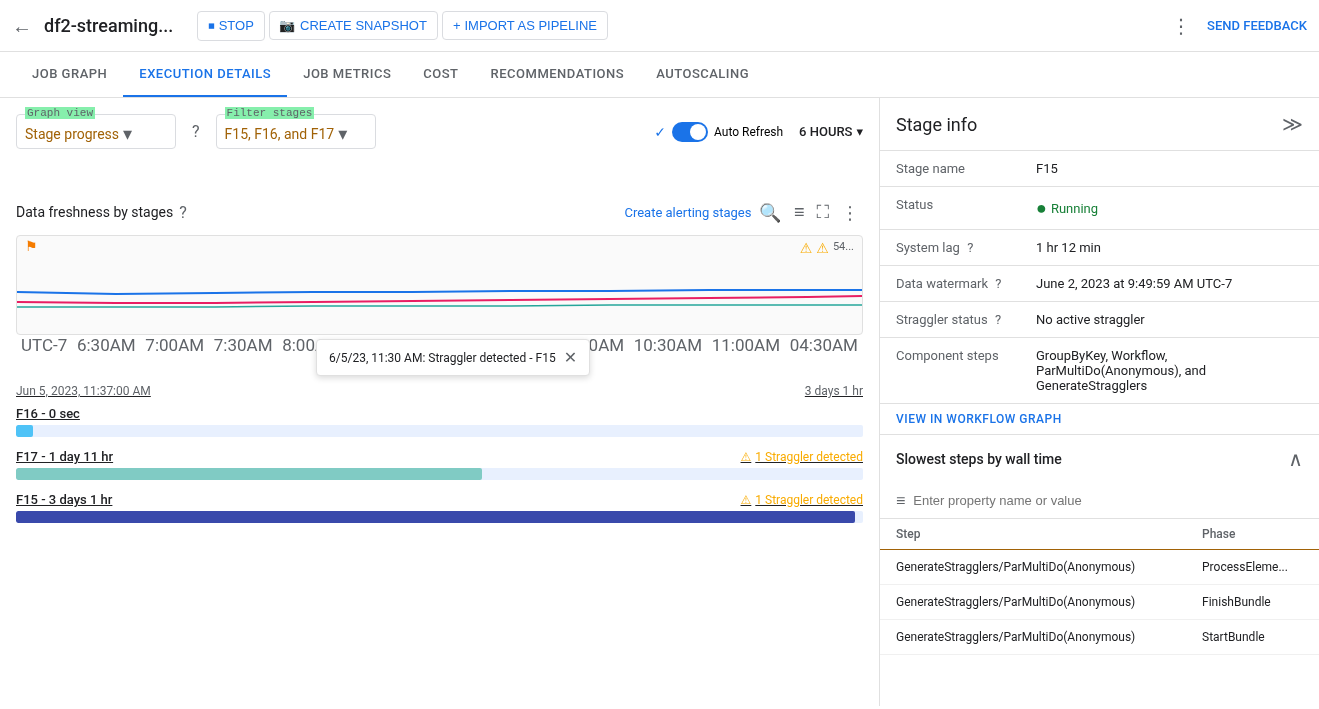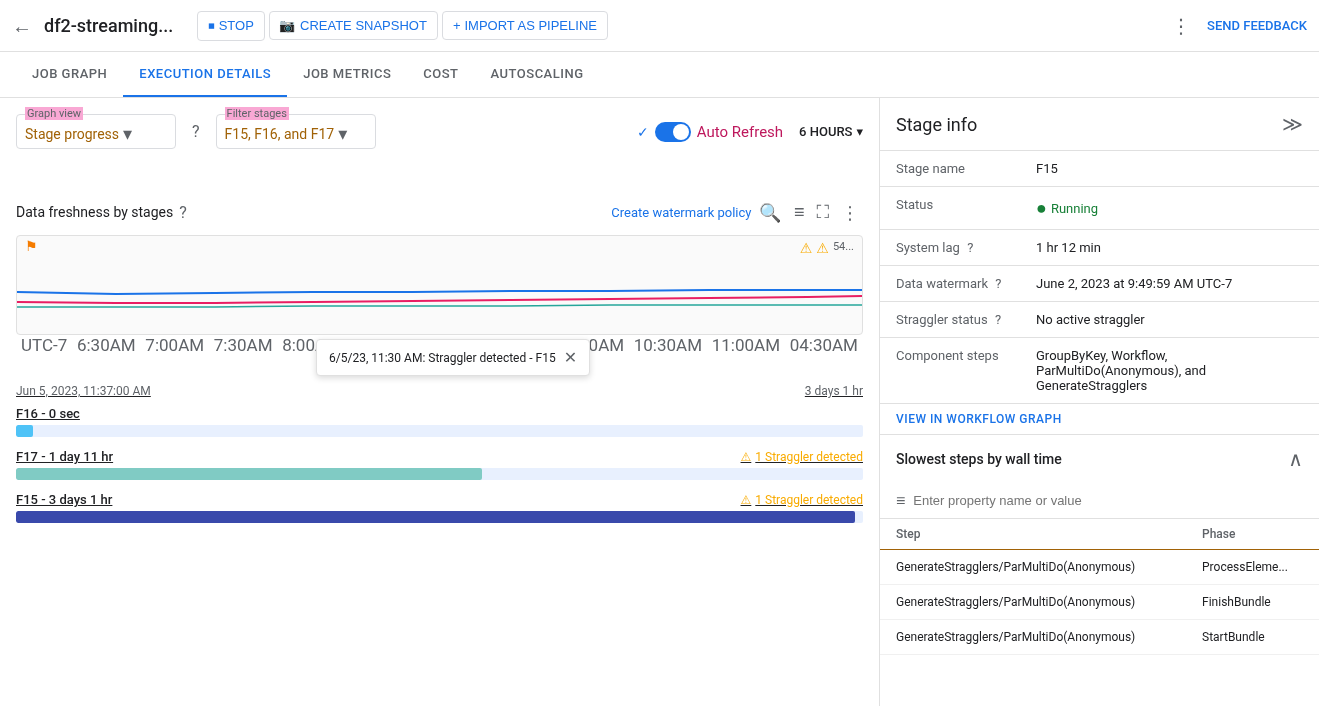--- a/index.html
+++ b/index.html
@@ -36,35 +36,35 @@
 
     
     .main-layout { display: flex; height: calc(709px - 52px - 49px); }
 
     
     .left-panel { flex: 1; overflow-y: auto; padding: 16px; position: relative; }
 
     
     .controls-row { display: flex; align-items: center; gap: 16px; margin-bottom: 16px; }
     .field-group { border: 1px solid #dadce0; border-radius: 4px; padding: 4px 8px; position: relative; min-width: 160px; }
-    .field-label { font-size: 11px; color: #5f6368; position: absolute; top: -8px; left: 8px; background: #f9a8d4; padding: 0 2px; }
+    .field-label { font-size: 11px; color: #5f6368; position: absolute; top: -8px; left: 8px; background: #86efac; padding: 0 2px; font-family: Liberation Mono, monospace; }
     .field-value-row { display: flex; align-items: center; gap: 4px; padding-top: 4px; }
     .field-value { font-size: 14px; color: #a16207; }
     .dropdown-arrow { color: #5f6368; font-size: 18px; }
     .help-icon { color: #5f6368; font-size: 16px; cursor: pointer; }
     .toggle { display: flex; align-items: center; gap: 6px; }
     .toggle-switch {
       width: 36px; height: 20px; background: #1a73e8; border-radius: 10px;
       position: relative; cursor: pointer;
     }
     .toggle-switch::after {
       content: ''; position: absolute; top: 2px; right: 2px;
       width: 16px; height: 16px; background: #fff; border-radius: 50%;
     }
-    .toggle-label { font-size: 15px; color: #be185d; }
+    .toggle-label { font-size: 12px; color: #000000; }
     .hours-btn { display: flex; align-items: center; gap: 4px; font-size: 13px; font-weight: 500; color: #202124; cursor: pointer; }
 
     
     .chart-section { margin-bottom: 8px; }
     .chart-header { display: flex; align-items: center; gap: 6px; margin-bottom: 8px; margin-top: 48px; }
     .chart-title { font-size: 14px; color: #202124; }
     .chart-actions { display: flex; align-items: center; gap: 4px; margin-left: auto; }
     .create-alert-link { color: #1a73e8; font-size: 13px; cursor: pointer; text-decoration: none; }
     .icon-btn { color: #5f6368; cursor: pointer; font-size: 18px; padding: 4px; }
 
@@ -153,20 +153,21 @@
   <div class="toolbar-spacer"></div>
   <span class="toolbar-more">⋮</span>
   <span class="send-feedback">SEND FEEDBACK</span>
 </div>
 
 <div class="tabs">
   <div class="tab">JOB GRAPH</div>
   <div class="tab active">EXECUTION DETAILS</div>
   <div class="tab">JOB METRICS</div>
   <div class="tab">COST</div>
+  <div class="tab">RECOMMENDATIONS</div>
   <div class="tab">AUTOSCALING</div>
 </div>
 
 <div class="main-layout">
 
   <div class="left-panel">
 
     <div class="controls-row">
       <div class="field-group">
         <span class="field-label">Graph view</span>
@@ -196,21 +197,21 @@
         <span>6 HOURS</span>
         <span>▾</span>
       </div>
     </div>
 
     <div class="chart-section">
       <div class="chart-header">
         <span class="chart-title">Data freshness by stages</span>
         <span class="help-icon">?</span>
         <div class="chart-actions">
-          <a class="create-alert-link">Create watermark policy</a>
+          <a class="create-alert-link">Create alerting stages</a>
           <span class="icon-btn">🔍</span>
           <span class="icon-btn">≡</span>
           <span class="icon-btn">⛶</span>
           <span class="icon-btn">⋮</span>
         </div>
       </div>
 
       <div class="chart-area" style="height: 100px; position: relative;">
         
         <div style="position:absolute; top:4px; right:8px; display:flex; gap:4px; z-index:5;">

